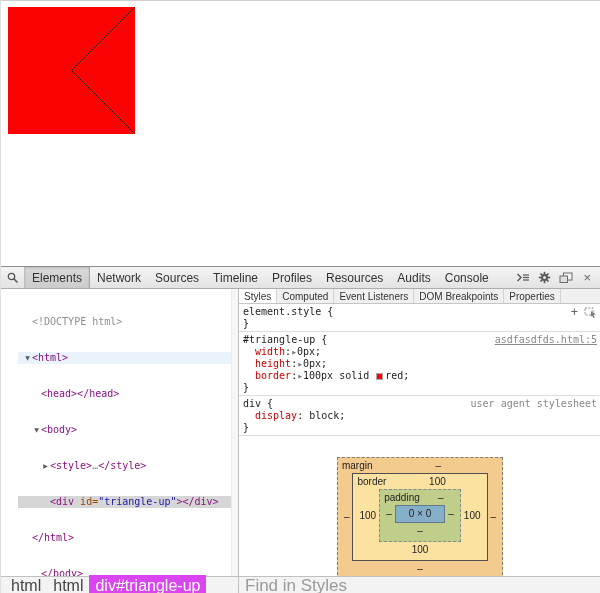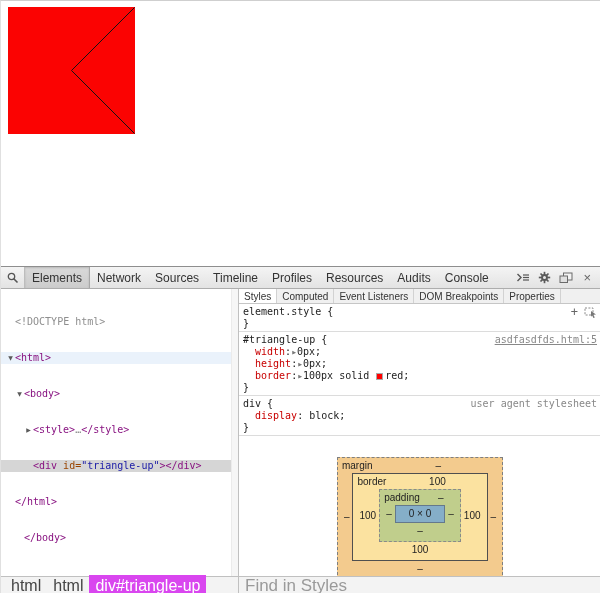--- a/index.html
+++ b/index.html
@@ -28,21 +28,21 @@
   .ticon { display:flex; align-items:center; justify-content:center; }
   .close-x { font-size:13px; color:#666; line-height:1; padding:0 2px; }
 
   .main { flex:1; display:flex; min-height:0; }
 
   
   .left { width:238px; flex:0 0 238px; border-right:1px solid #c0c0c0;
     display:flex; flex-direction:column; background:#fff; }
   .tree-wrap { flex:1; display:flex; min-height:0; }
   .tree { flex:1; font-family:"DejaVu Sans Mono", monospace; font-size:10px;
-    line-height:12px; padding-top:3px; color:#222; overflow:hidden; white-space:pre; }
+    line-height:12px; padding-top:3px; color:#222; overflow:hidden; white-space:pre;margin-left:17px; }
   .trow { height:12px; }
   .pl14 { padding-left:14px; } .pl23 { padding-left:23px; } .pl32 { padding-left:32px; }
   .arr { display:inline-block; width:9px; margin-left:-9px; text-align:center;
     font-family:"DejaVu Sans", sans-serif; font-size:6px; color:#5a5a5a; vertical-align:1px; }
   .t-doctype { color:#8e8e8e; }
   .t-tag { color:#881280; }
   .t-attr { color:#994500; }
   .t-val { color:#1a1aa6; }
   .t-gray { color:#888; }
   .row-hover { background:#eaf2fb; }
@@ -169,20 +169,21 @@
       </div>
     </div>
 
     <div class="main">
 
       <div class="left">
         <div class="tree-wrap">
           <div class="tree">
             <div class="trow pl14 t-doctype"><span>&lt;!DOCTYPE html&gt;</span></div>
             <div class="trow pl14 row-hover"><span class="arr">▼</span><span class="t-tag">&lt;html&gt;</span></div>
+            <div class="trow pl23"><span class="t-tag">&lt;head&gt;&lt;/head&gt;</span></div>
             <div class="trow pl23"><span class="arr">▼</span><span class="t-tag">&lt;body&gt;</span></div>
             <div class="trow pl32"><span class="arr">▶</span><span class="t-tag">&lt;style&gt;</span><span class="t-gray">…</span><span class="t-tag">&lt;/style&gt;</span></div>
             <div class="trow pl32 row-selected"><span class="t-tag">&lt;div</span><span class="t-attr"> id</span><span class="t-attr">=</span><span class="t-val">"triangle-up"</span><span class="t-tag">&gt;</span><span class="t-tag">&lt;/div&gt;</span></div>
             <div class="trow pl14"><span class="t-tag">&lt;/html&gt;</span></div>
             <div class="trow pl23"><span class="t-tag">&lt;/body&gt;</span></div>
           </div>
           <div class="tree-scroll"></div>
         </div>
         <div class="left-footer">
           <span class="crumb">html</span>

